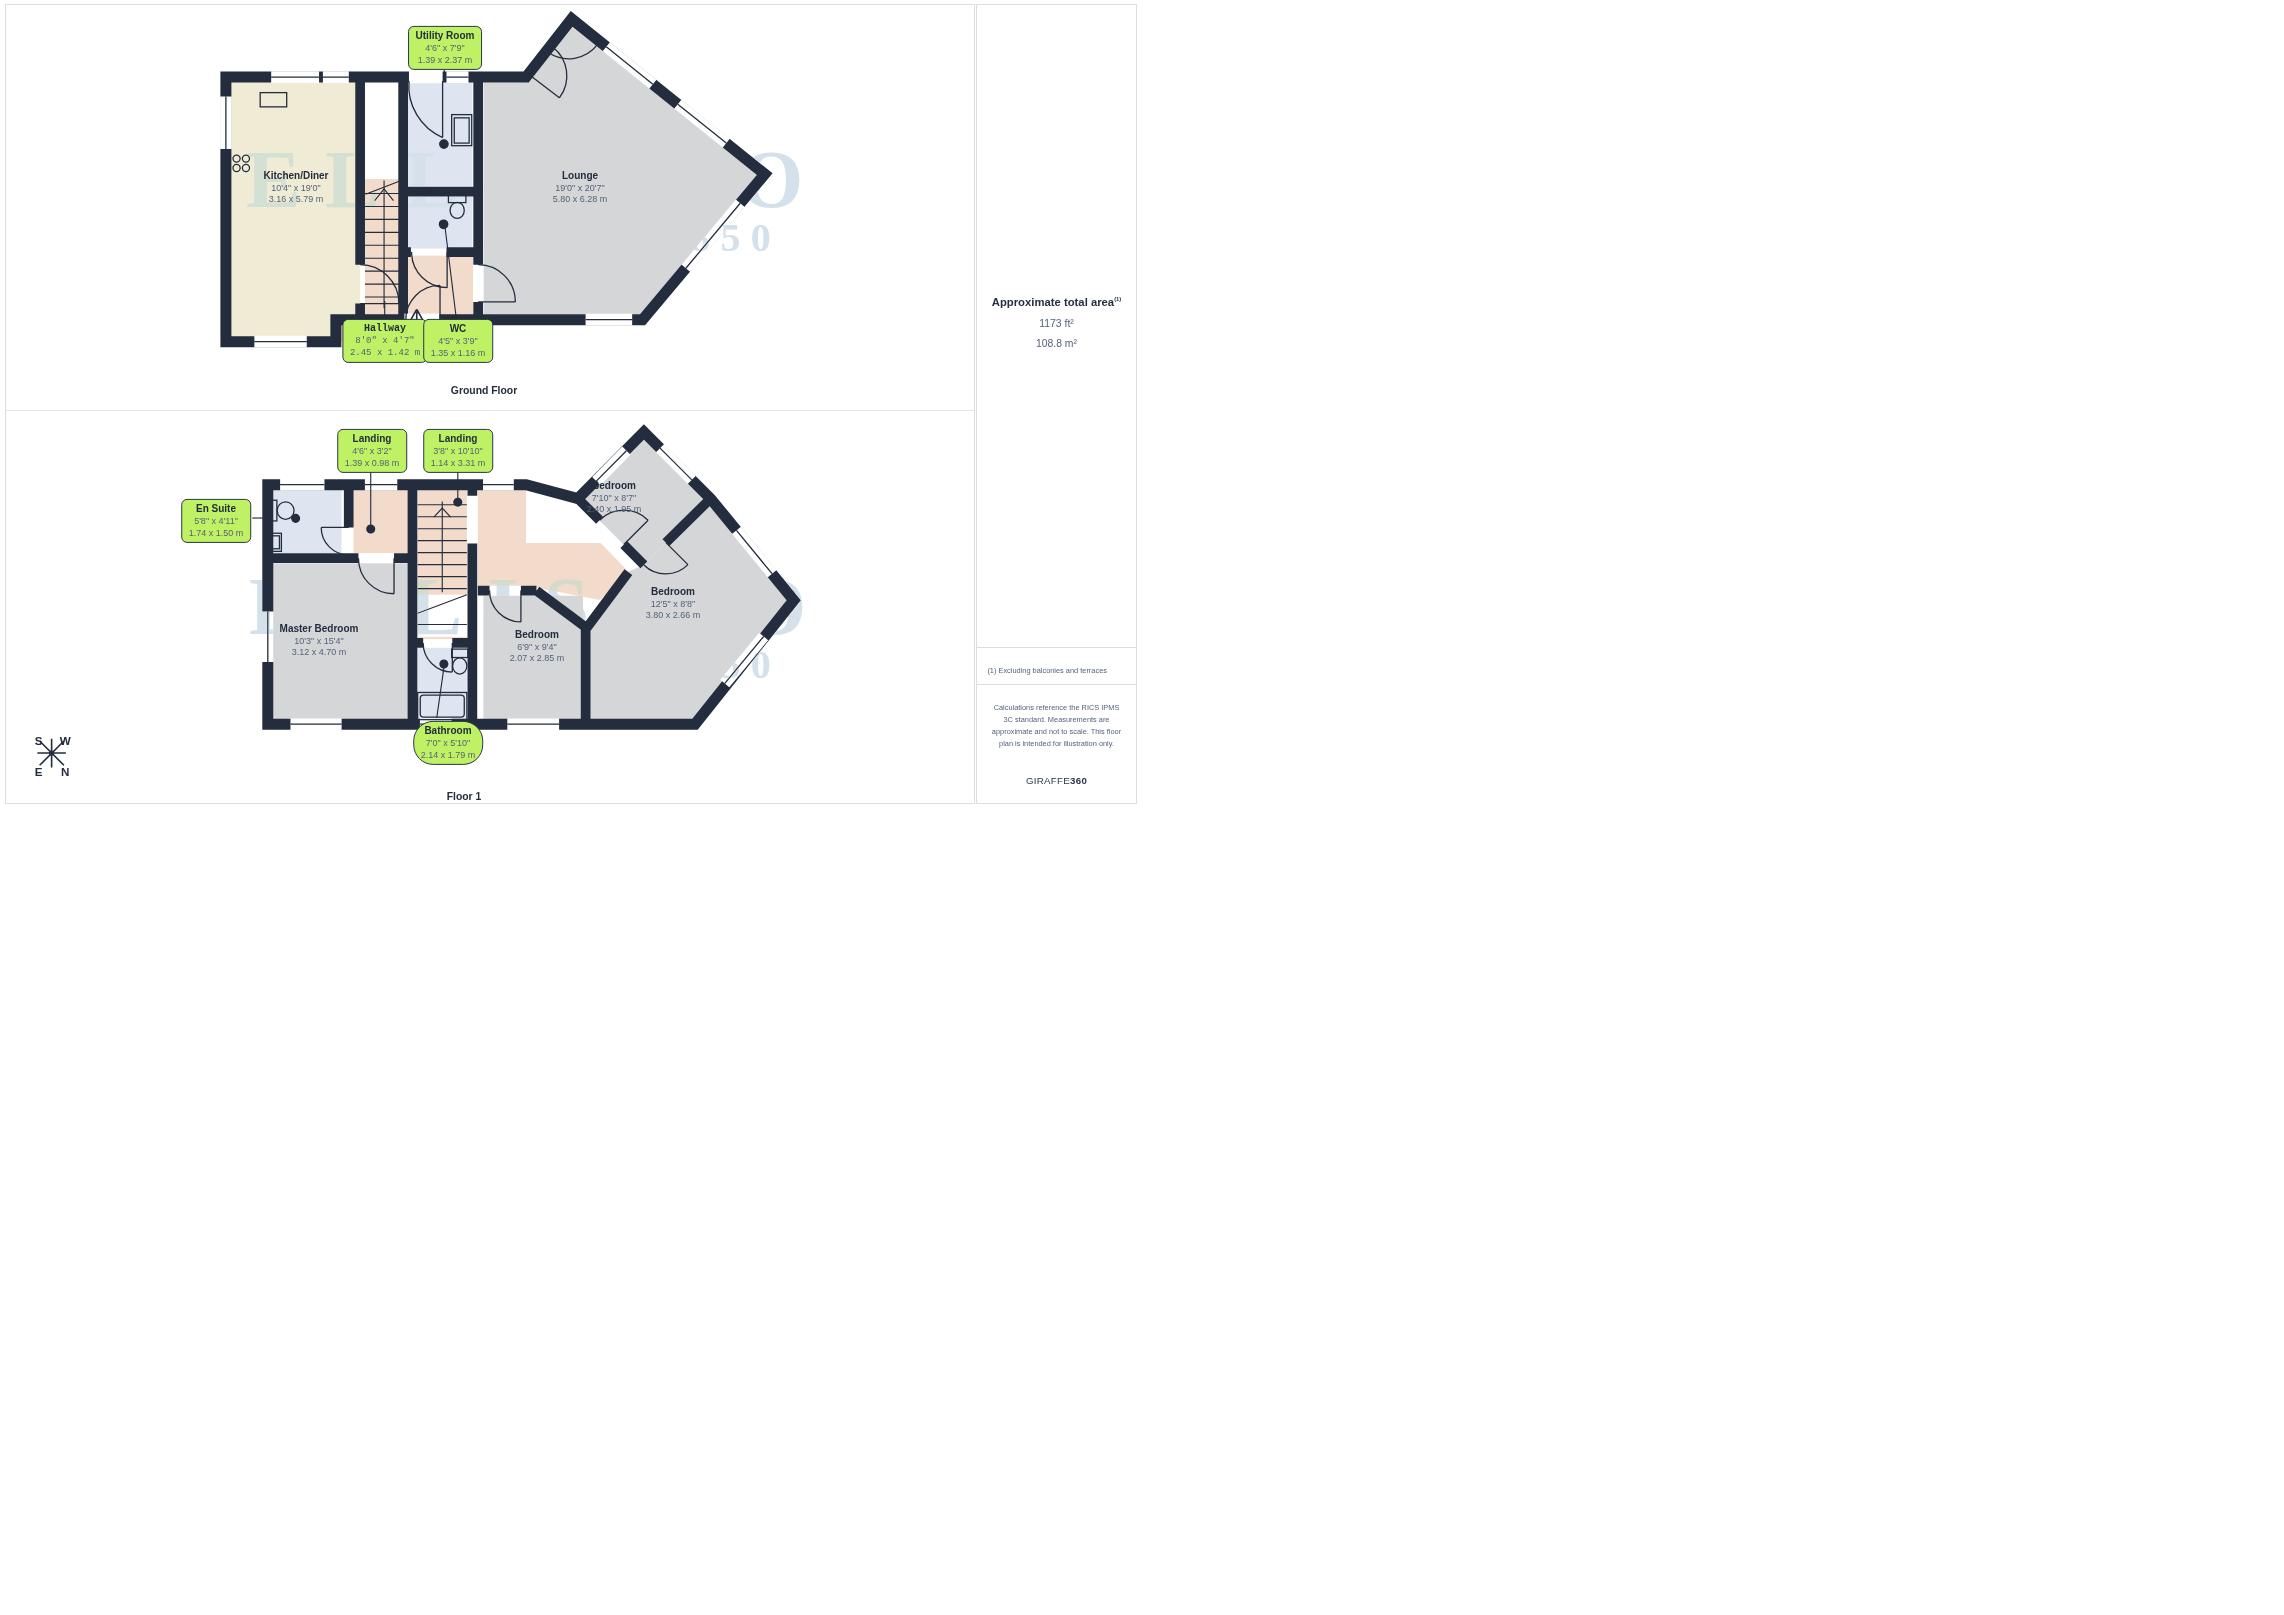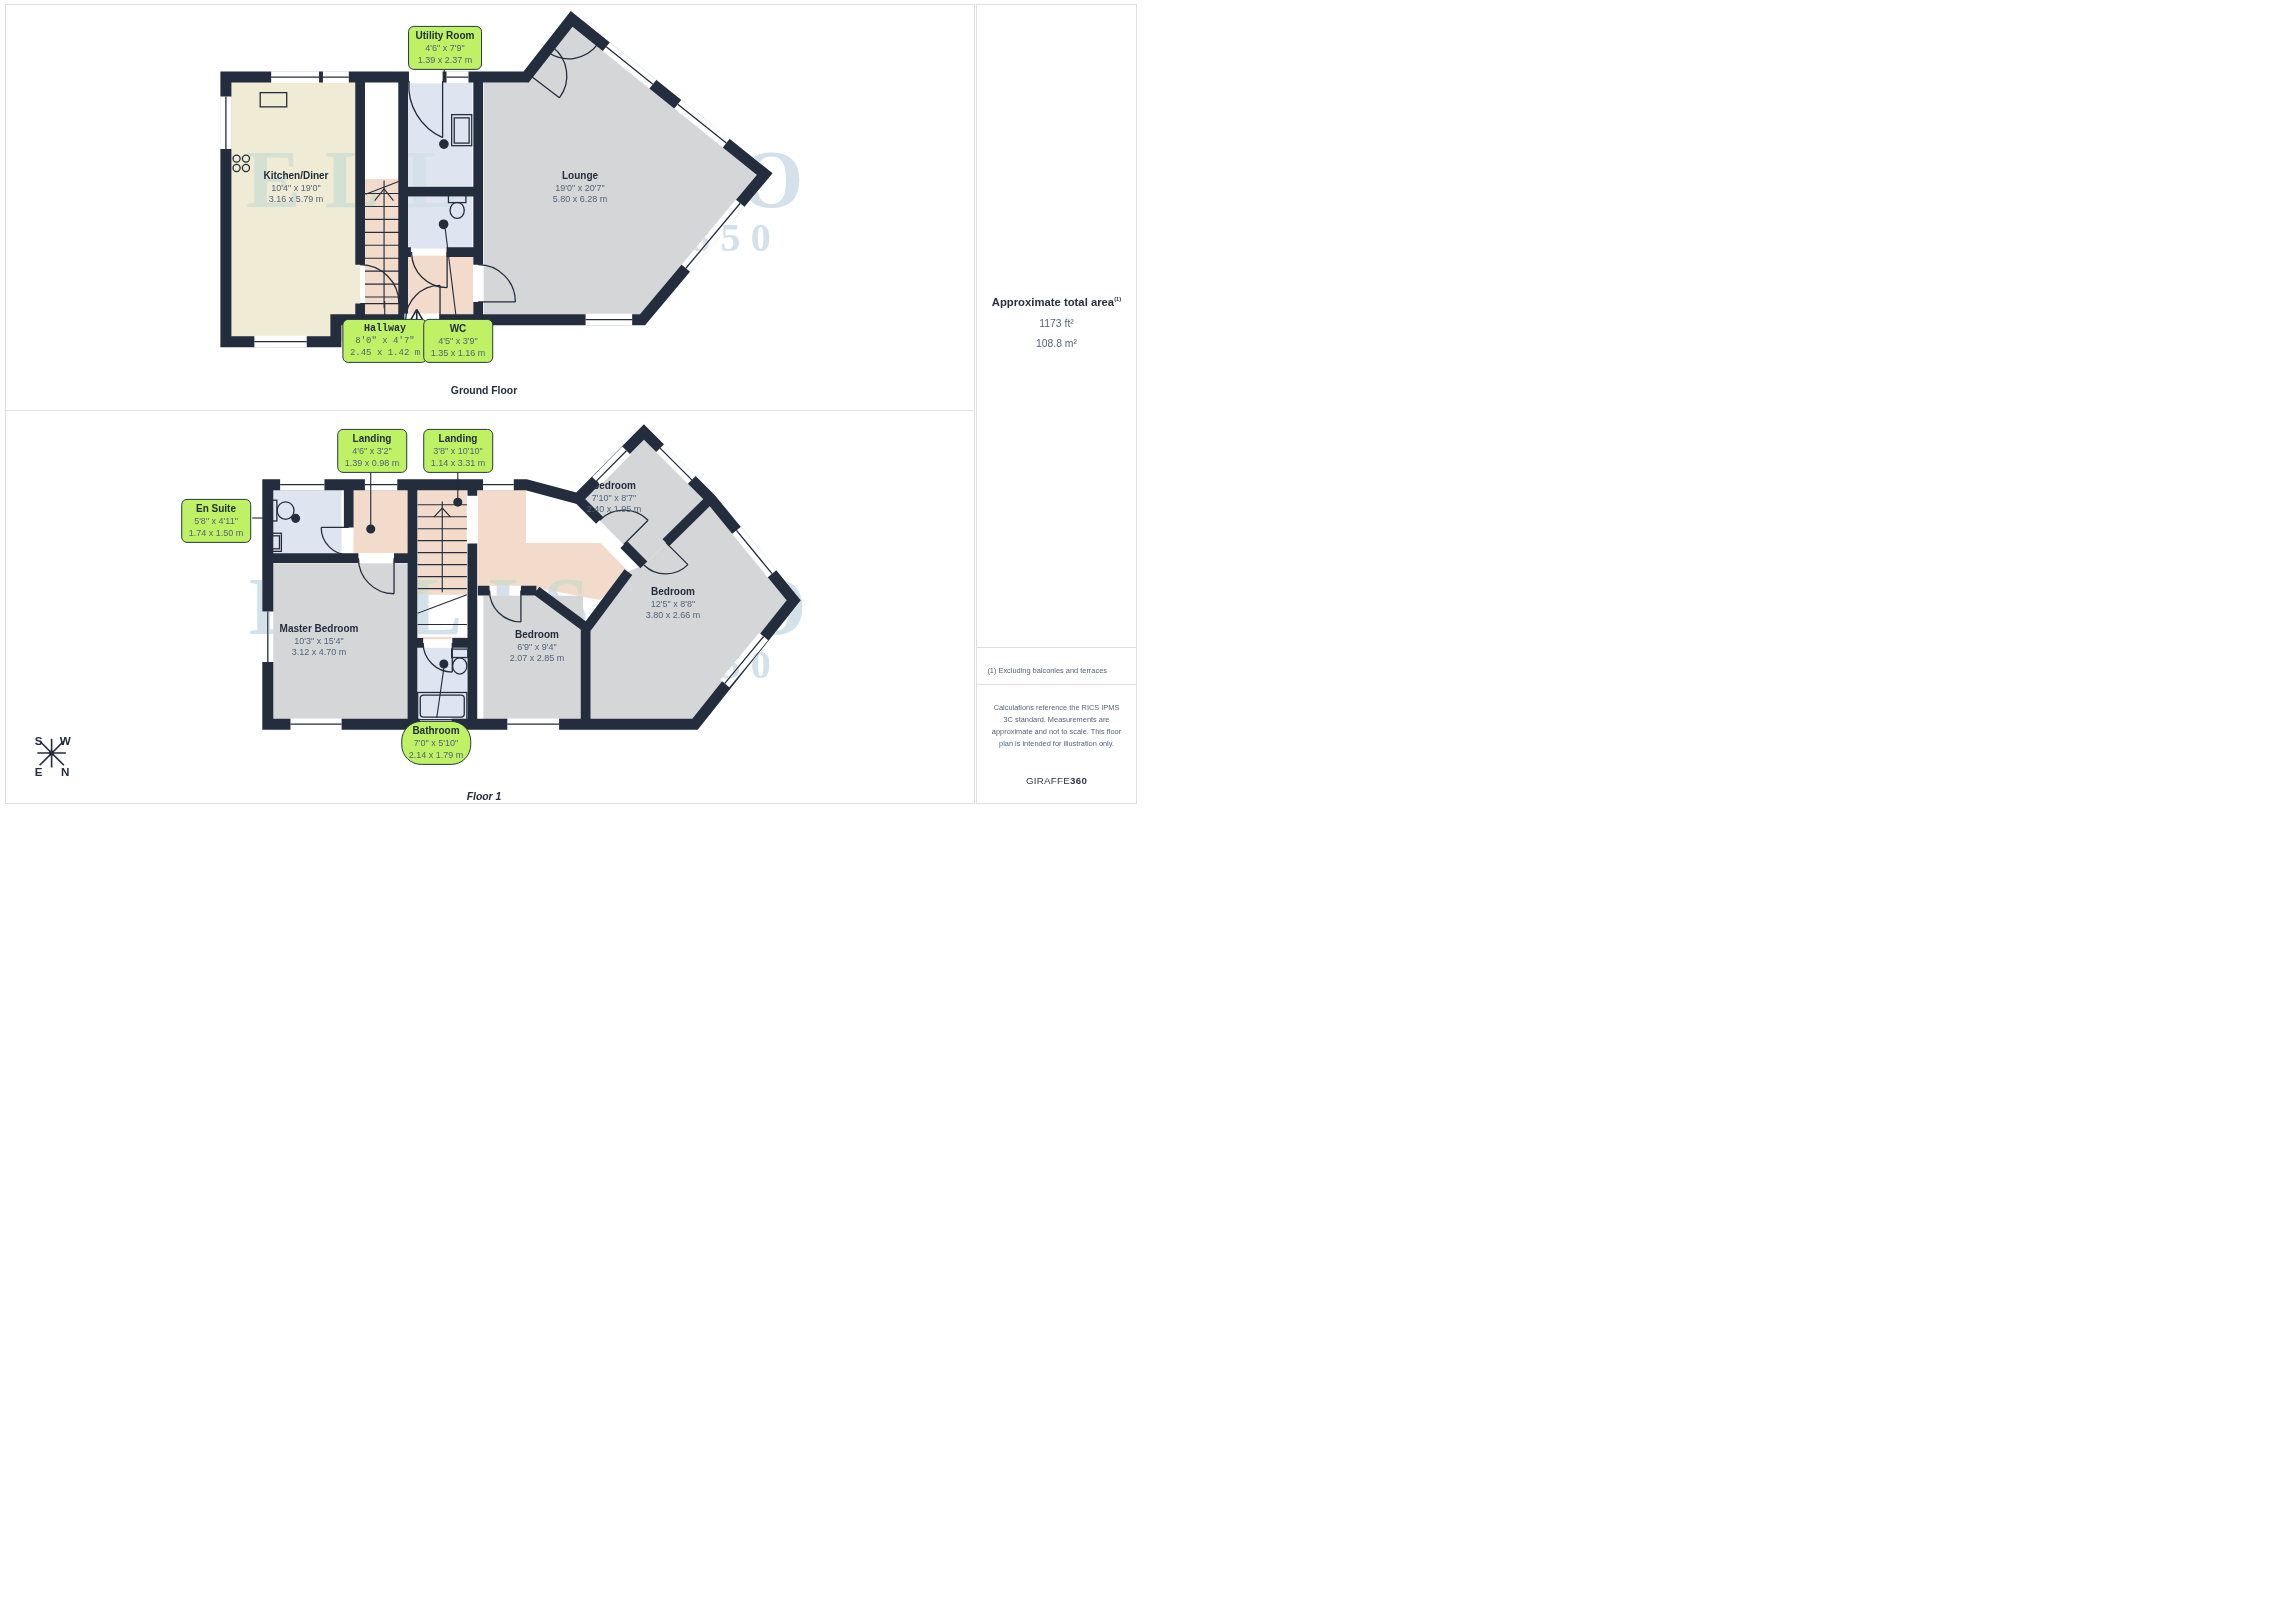--- a/index.html
+++ b/index.html
@@ -231,26 +231,26 @@
 <div class="rlabel" style="left:673px;top:604px;">
   <div class="nm">Bedroom</div>
   <div class="dm">12'5" x 8'8"</div>
   <div class="dm">3.80 x 2.66 m</div>
 </div>
 <div class="rlabel" style="left:537px;top:647px;">
   <div class="nm">Bedroom</div>
   <div class="dm">6'9" x 9'4"</div>
   <div class="dm">2.07 x 2.85 m</div>
 </div>
-<div class="rlabel boxed" style="left:436px;top:743px;border-radius:20px;">
+<div class="rlabel boxed" style="left:448px;top:743px;border-radius:20px;">
   <div class="nm">Bathroom</div>
   <div class="dm">7'0" x 5'10"</div>
   <div class="dm">2.14 x 1.79 m</div>
 </div>
-<div class="caption" style="left:484px;top:796px;font-style:italic;">Floor 1</div>
+<div class="caption" style="left:464px;top:796px;">Floor 1</div>
 
 <div class="sbox" id="sbox-area">
   <div class="area-title"><span>Approximate total area</span><sup>(1)</sup></div>
   <div class="area-vals">
     <div>1173 ft²</div>
     <div>108.8 m²</div>
   </div>
 </div>
 <div class="sbox" id="sbox-foot">
   <div class="foot-text">(1) Excluding balconies and terraces</div>

